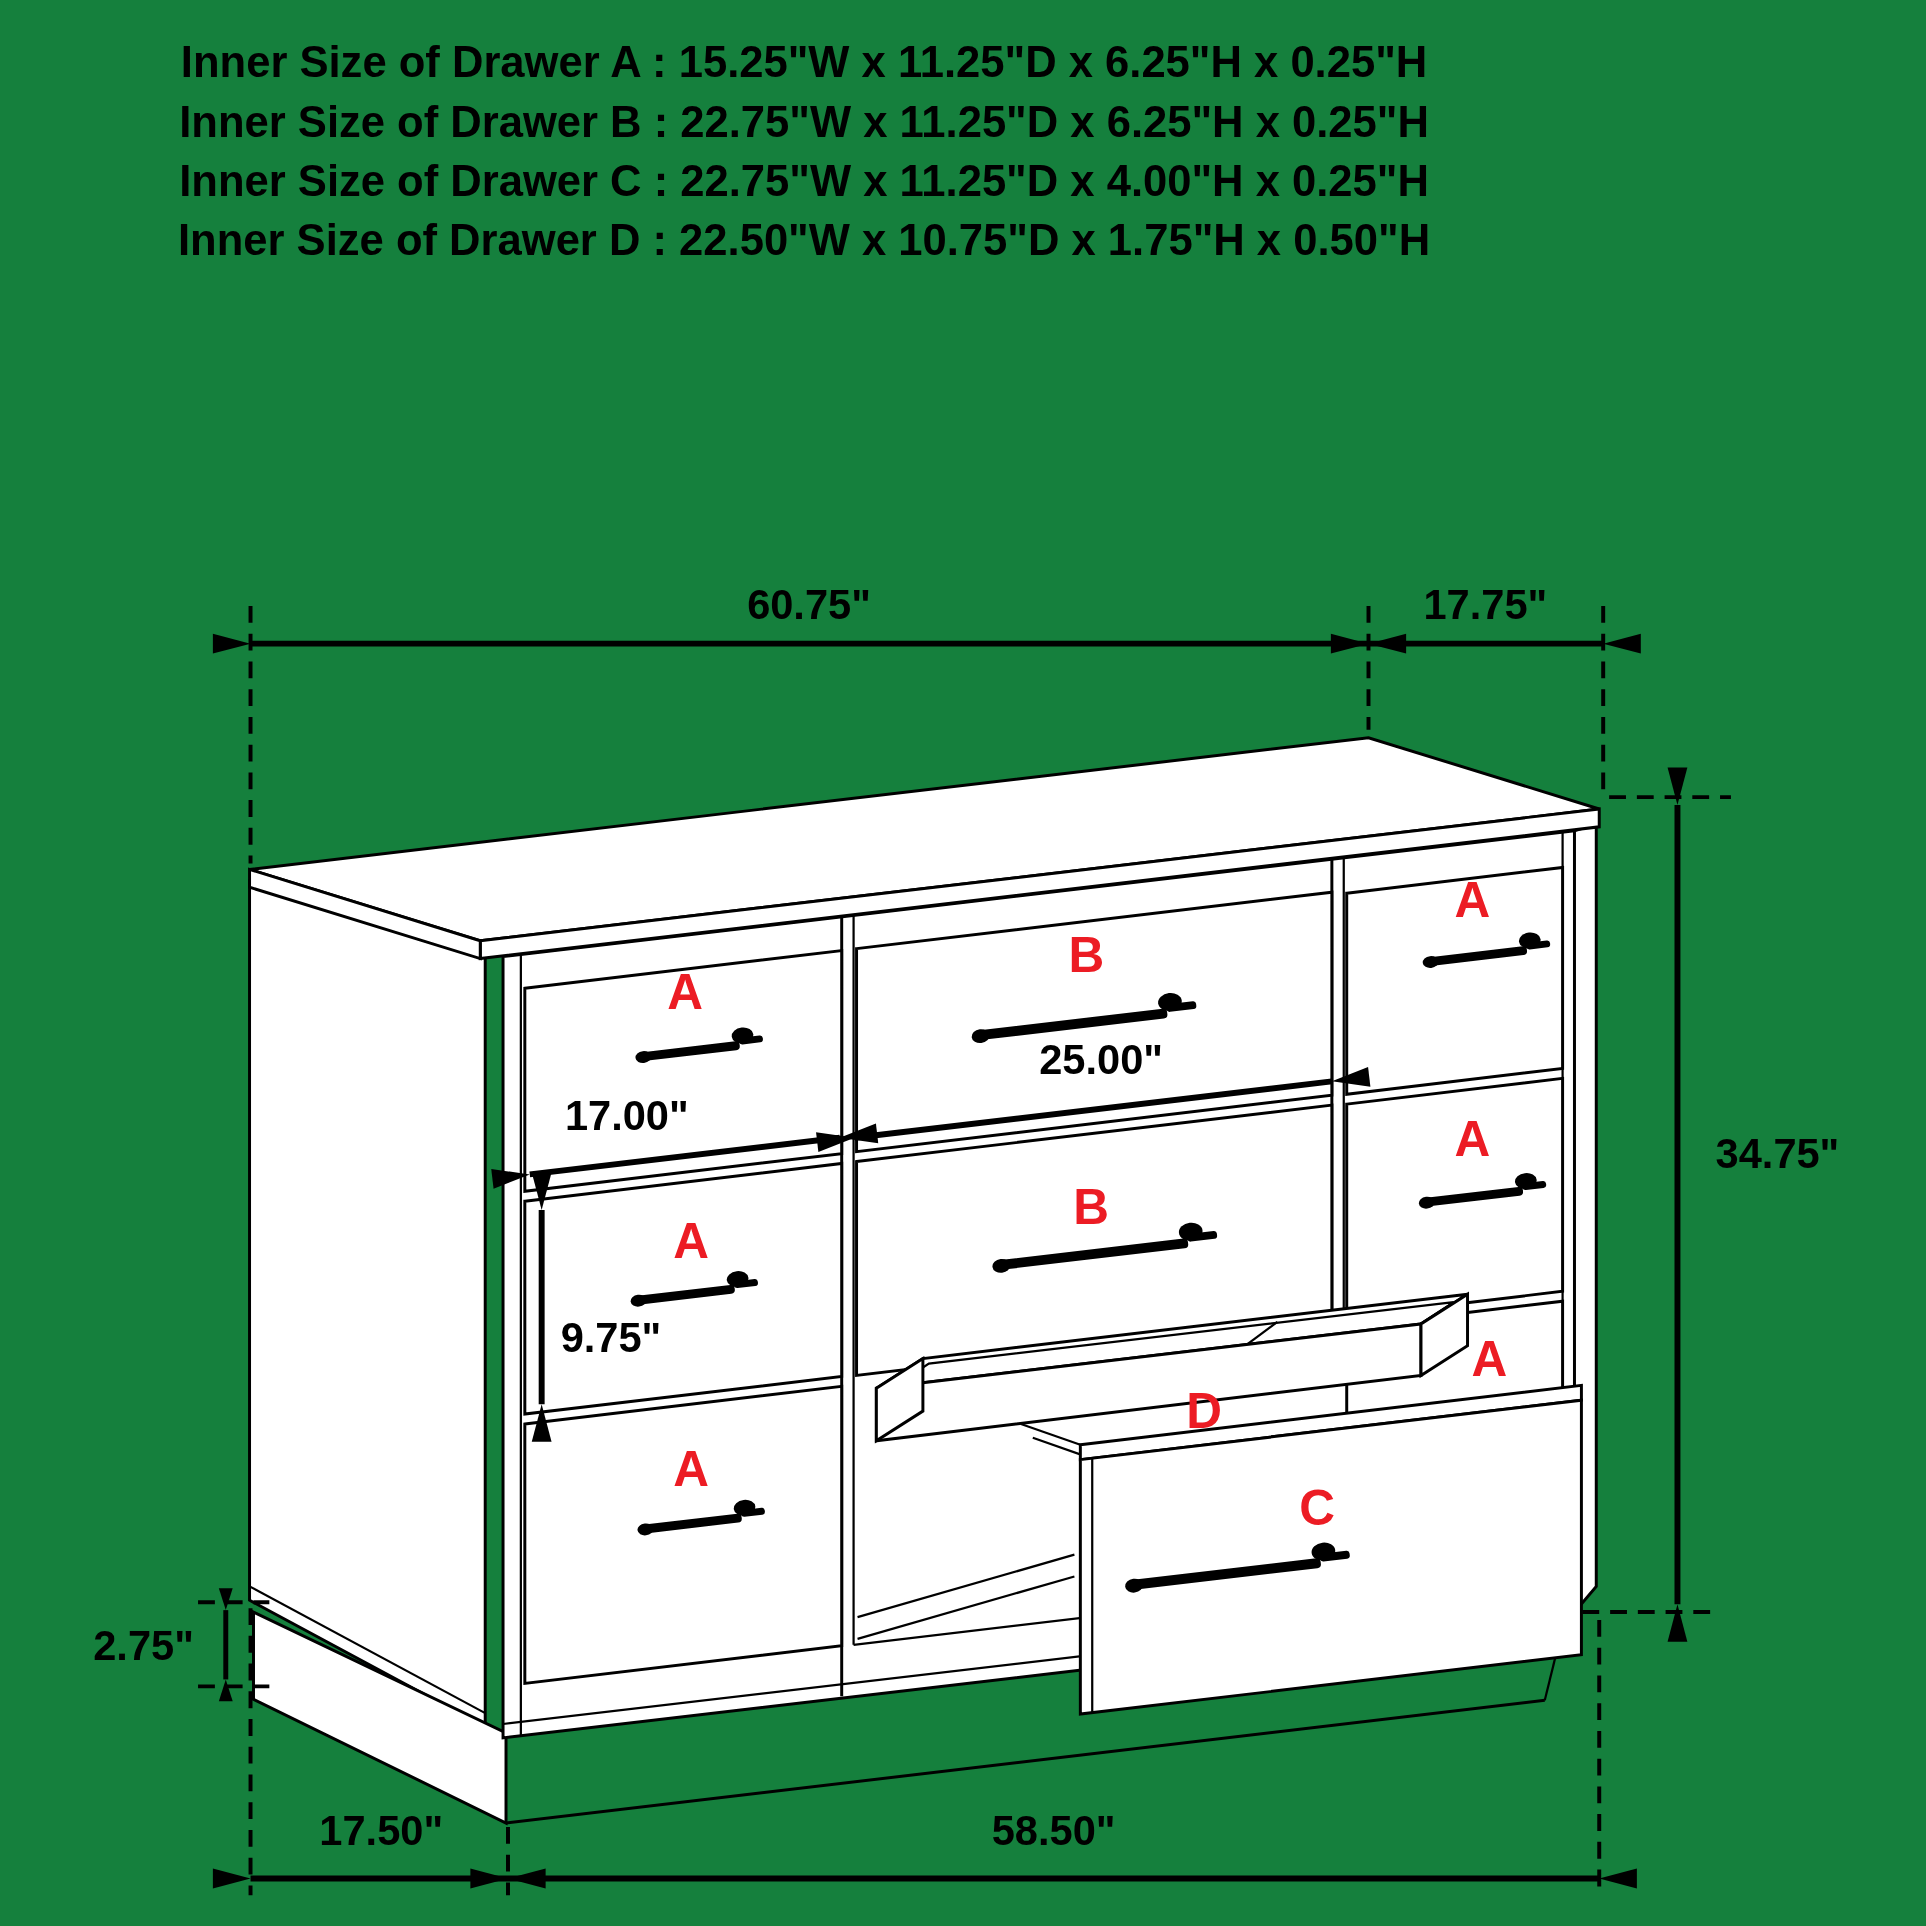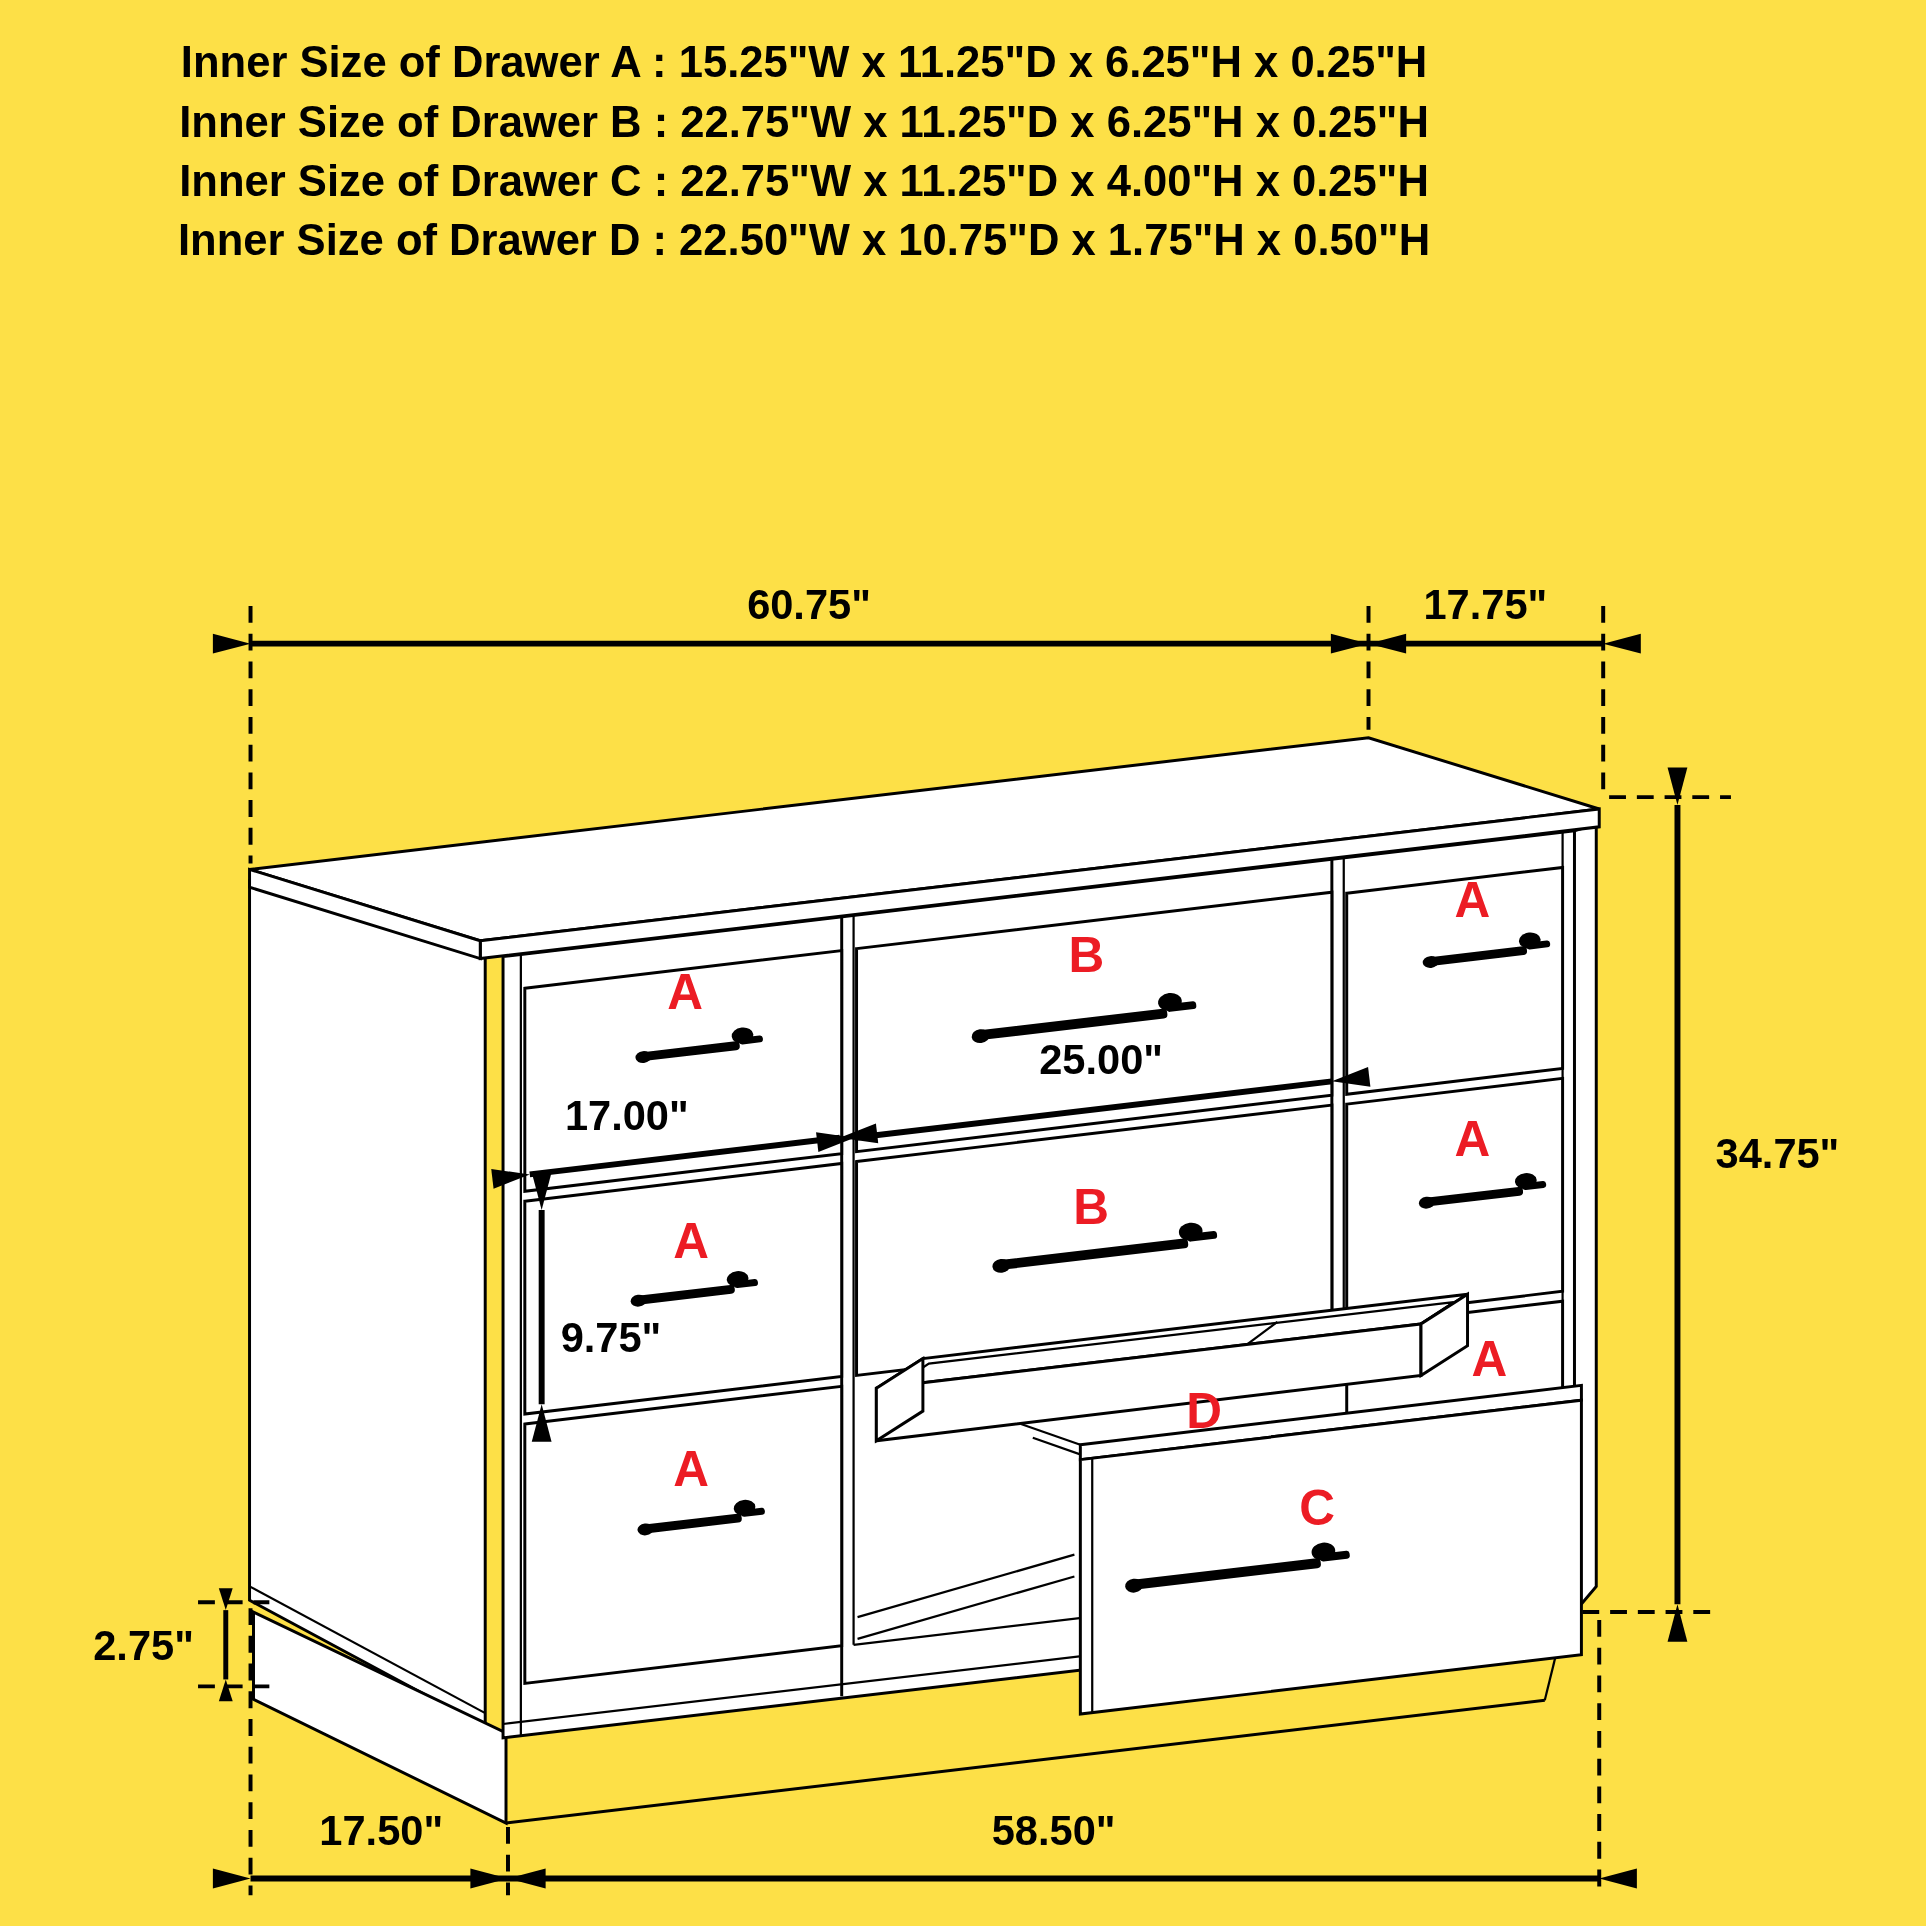--- a/index.html
+++ b/index.html
@@ -1,16 +1,16 @@
 <!DOCTYPE html>
 <html><head>
 <meta charset="utf-8">
 <style>
   html,body { margin:0; padding:0; background:#ffffff; }
-  .page { width:1927px; height:1927px; position:relative; background:#fde047; }
+  .page { width:1927px; height:1927px; position:relative; background:#15803d; }
   svg { font-family:"Liberation Sans", sans-serif; font-weight:bold; display:block; }
   .ln   { stroke:#000; stroke-width:3; fill:none; }
   .lnT  { stroke:#000; stroke-width:2.25; fill:none; }
   .f    { stroke:#000; stroke-width:3; fill:#ffffff; }
   .dash { stroke:#000; stroke-width:4; fill:none; stroke-dasharray:17 11; }
   .dim  { stroke:#000; stroke-width:6; fill:none; marker-start:url(#ah); marker-end:url(#ah); }
   .dimS { stroke:#000; stroke-width:5; fill:none; marker-start:url(#ahS); marker-end:url(#ahS); }
   .hdr      { font-size:44px; fill:#000; text-anchor:middle; }
   .dim-text { font-size:42px; fill:#000; text-anchor:middle; }
   .letter   { font-size:50px; text-anchor:middle; }

